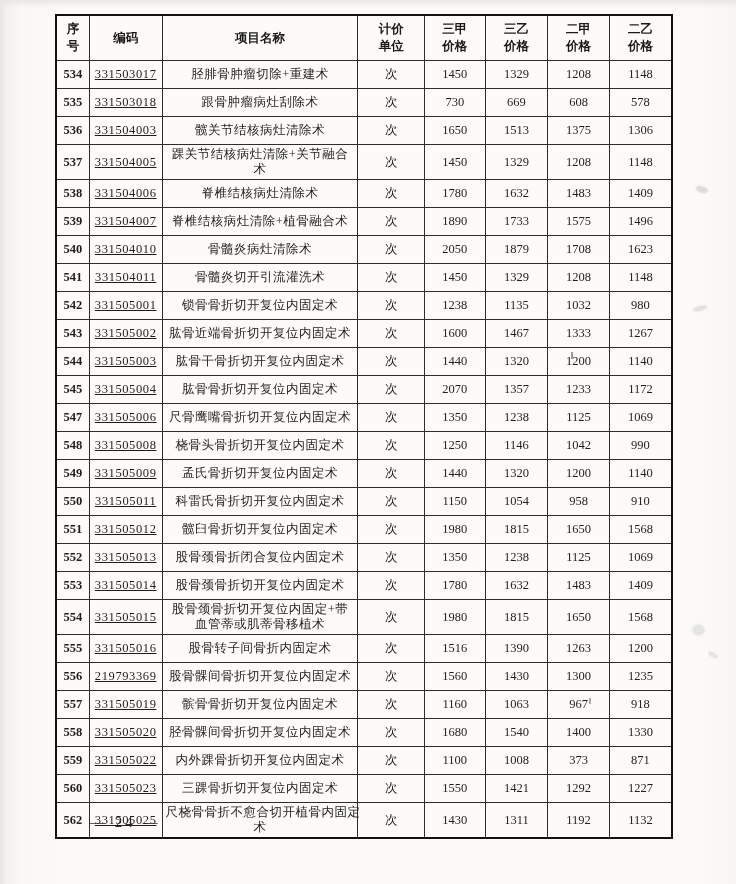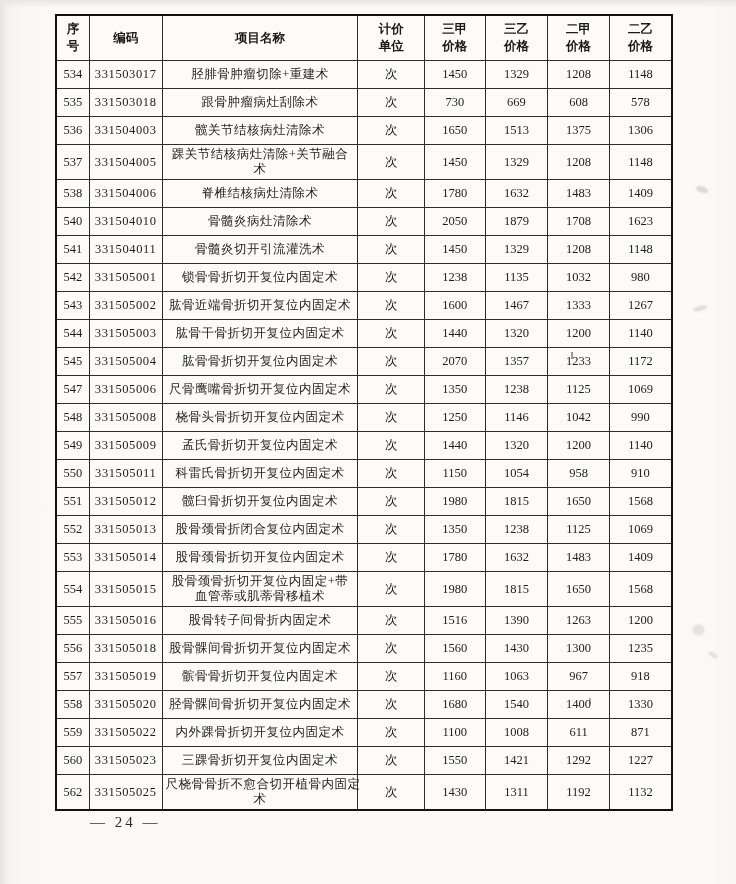--- a/index.html
+++ b/index.html
@@ -37,22 +37,22 @@
     font-size:12.5px;color:#1f1e1d;
     text-align:center;vertical-align:middle;
     height:23px;padding:2px 3px;
     line-height:15px;
   }
   td.c-name{
     text-align:left;padding-left:8px;
     white-space:pre-line;word-break:keep-all;
     font-size:12px;letter-spacing:.5px;margin-left:37px;
   }
-  td.c-code{letter-spacing:.6px;font-size:12.5px;}
-  td.c-seq{font-size:12.5px;font-weight:normal;color:#171615;}
+  td.c-code{letter-spacing:.6px;font-size:12.5px;text-decoration:underline;}
+  td.c-seq{font-size:12.5px;font-weight:bold;color:#171615;}
   td.c-num{font-size:12.5px;}
   #footer-pageno{
     position:absolute;left:90px;top:814px;
     font-size:15px;color:#2c2b2a;letter-spacing:3px;
     font-family:"Liberation Serif","DejaVu Serif",serif;
   }
   .artifact{position:absolute;pointer-events:none;}
   .a1{left:697px;top:185px;width:10px;height:9px;border-radius:50%;
       box-shadow:0 0 3px 1px rgba(120,120,125,.35);background:rgba(130,130,135,.25);transform:rotate(20deg) scaleY(.5);}
   .a2{left:694px;top:305px;width:12px;height:7px;border-radius:50%;
@@ -144,20 +144,30 @@
           <td class="c-seq">538</td>
           <td class="c-code">331504006</td>
           <td class="c-name">脊椎结核病灶清除术</td>
           <td class="c-unit">次</td>
           <td class="c-num">1780</td>
           <td class="c-num">1632</td>
           <td class="c-num">1483</td>
           <td class="c-num">1409</td>
         </tr>
         <tr>
+          <td class="c-seq">539</td>
+          <td class="c-code">331504007</td>
+          <td class="c-name">脊椎结核病灶清除+植骨融合术</td>
+          <td class="c-unit">次</td>
+          <td class="c-num">1890</td>
+          <td class="c-num">1733</td>
+          <td class="c-num">1575</td>
+          <td class="c-num">1496</td>
+        </tr>
+        <tr>
           <td class="c-seq">540</td>
           <td class="c-code">331504010</td>
           <td class="c-name">骨髓炎病灶清除术</td>
           <td class="c-unit">次</td>
           <td class="c-num">2050</td>
           <td class="c-num">1879</td>
           <td class="c-num">1708</td>
           <td class="c-num">1623</td>
         </tr>
         <tr>
@@ -296,21 +306,21 @@
           <td class="c-code">331505016</td>
           <td class="c-name">股骨转子间骨折内固定术</td>
           <td class="c-unit">次</td>
           <td class="c-num">1516</td>
           <td class="c-num">1390</td>
           <td class="c-num">1263</td>
           <td class="c-num">1200</td>
         </tr>
         <tr>
           <td class="c-seq">556</td>
-          <td class="c-code">331505018</td>
+          <td class="c-code">219793369</td>
           <td class="c-name">股骨髁间骨折切开复位内固定术</td>
           <td class="c-unit">次</td>
           <td class="c-num">1560</td>
           <td class="c-num">1430</td>
           <td class="c-num">1300</td>
           <td class="c-num">1235</td>
         </tr>
         <tr>
           <td class="c-seq">557</td>
           <td class="c-code">331505019</td>
@@ -331,21 +341,21 @@
           <td class="c-num">1400</td>
           <td class="c-num">1330</td>
         </tr>
         <tr>
           <td class="c-seq">559</td>
           <td class="c-code">331505022</td>
           <td class="c-name">内外踝骨折切开复位内固定术</td>
           <td class="c-unit">次</td>
           <td class="c-num">1100</td>
           <td class="c-num">1008</td>
-          <td class="c-num">611</td>
+          <td class="c-num">373</td>
           <td class="c-num">871</td>
         </tr>
         <tr>
           <td class="c-seq">560</td>
           <td class="c-code">331505023</td>
           <td class="c-name">三踝骨折切开复位内固定术</td>
           <td class="c-unit">次</td>
           <td class="c-num">1550</td>
           <td class="c-num">1421</td>
           <td class="c-num">1292</td>

